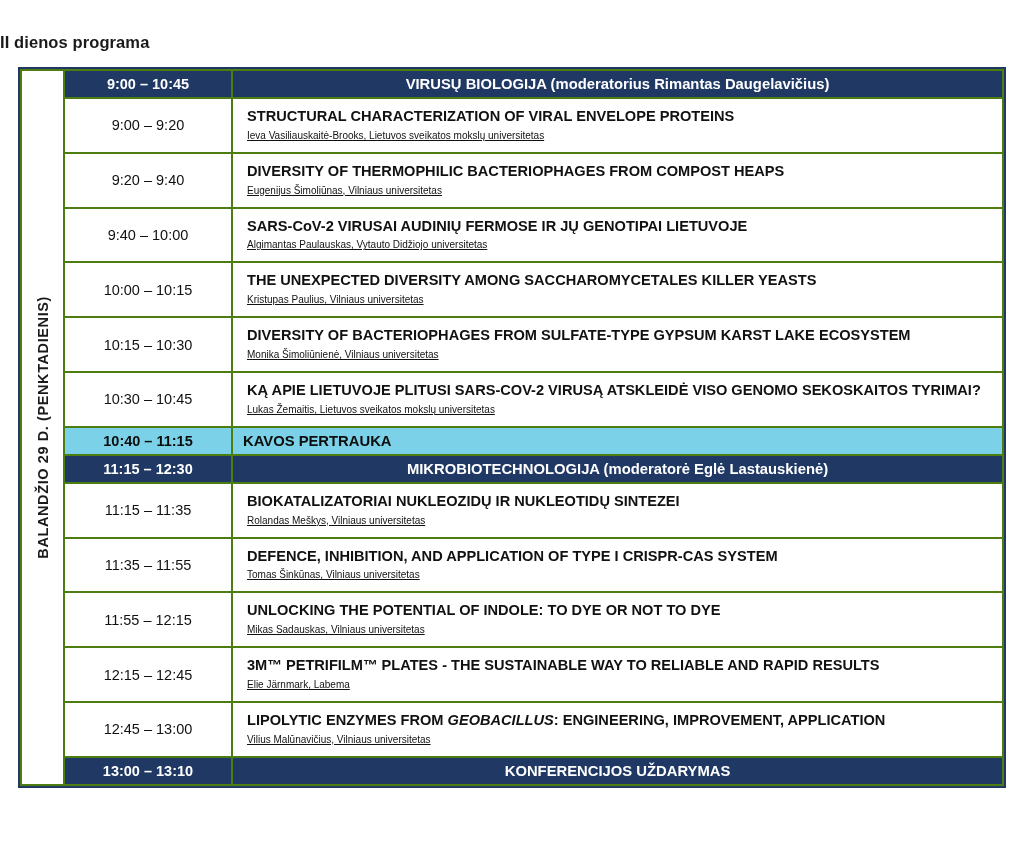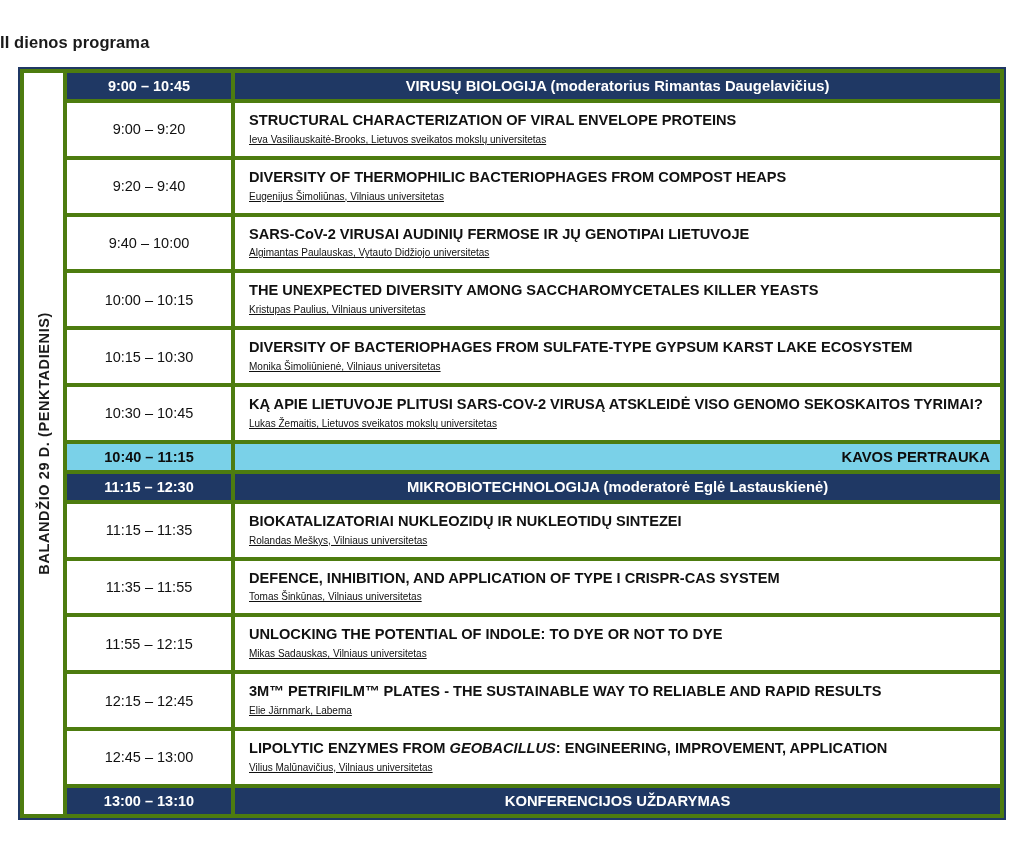--- a/index.html
+++ b/index.html
@@ -33,21 +33,21 @@
     margin: 0 18px 0 18px;
     border: 2px solid #1f3864;
     box-sizing: border-box;
   }
   table.schedule {
     border-collapse: collapse;
     width: 100%;
     table-layout: fixed;
   }
   table.schedule td {
-    border: 4px solid #4d7c0f;
+    border: 2px solid #4d7c0f;
     vertical-align: middle;
     box-sizing: border-box;
   }
   col.daycol { width: 43px; }
   col.timecol { width: 168px; }
   col.maincol { width: auto; }
 
   .daycell {
     background: #ffffff;
     border-right: 1px solid #1f3864 !important;
@@ -105,21 +105,21 @@
   }
 
   
   tr.break td.time,
   tr.break td.content {
     background: #7ad1e8;
     color: #0d0d0d;
     font-weight: bold;
   }
   tr.break td.time { font-size: 14.5px; padding: 5px 2px; }
-  tr.break td.content { font-size: 14.8px; padding: 5px 10px; text-align: right; }
+  tr.break td.content { font-size: 14.8px; padding: 5px 10px; text-align: left; }
 
   .ital { font-style: italic; }
 </style>
 </head>
 <body>
 
 <div class="page">
 
   <div class="doc-title">II dienos programa</div>
 

